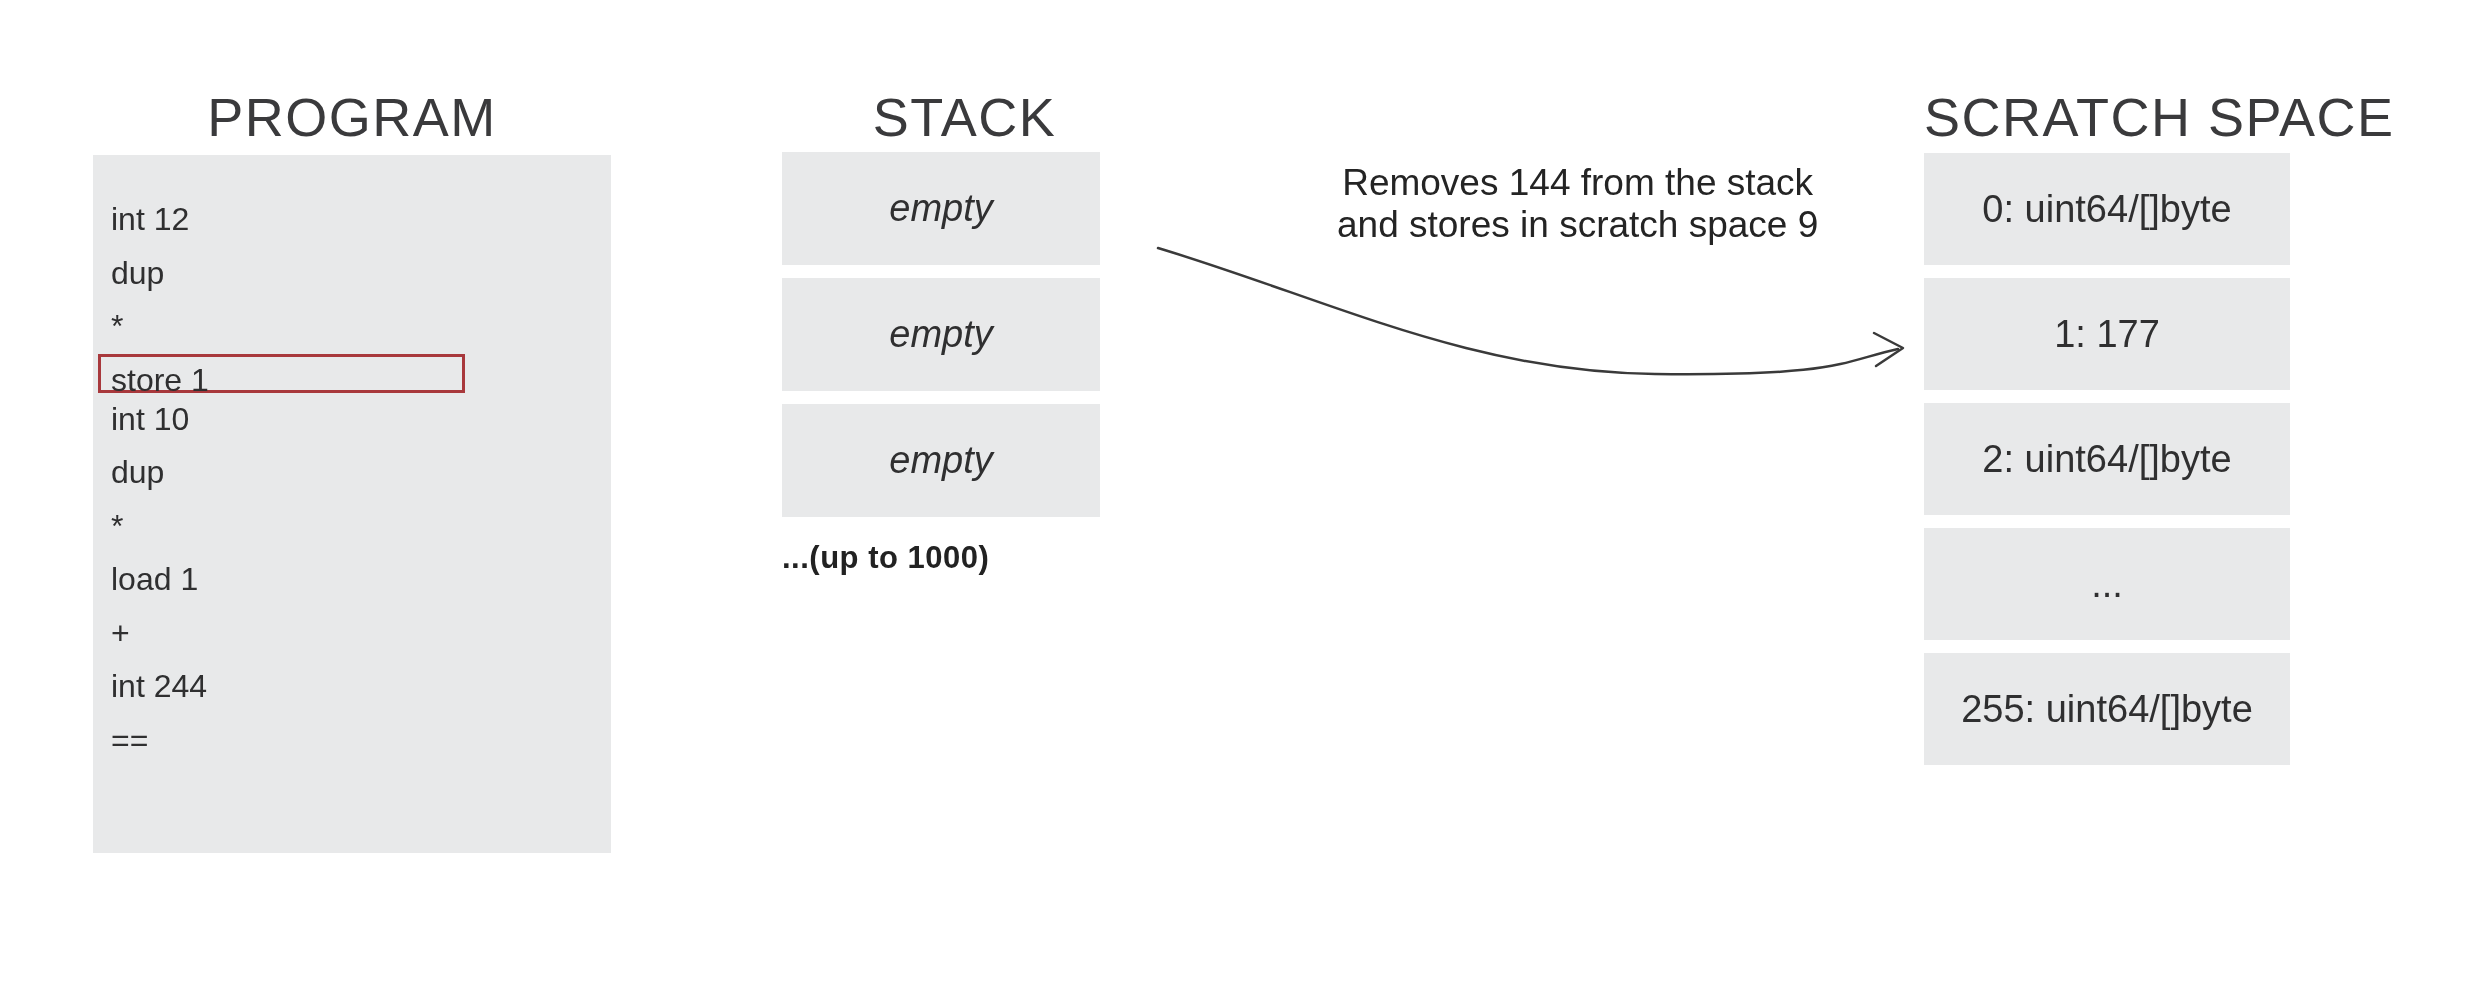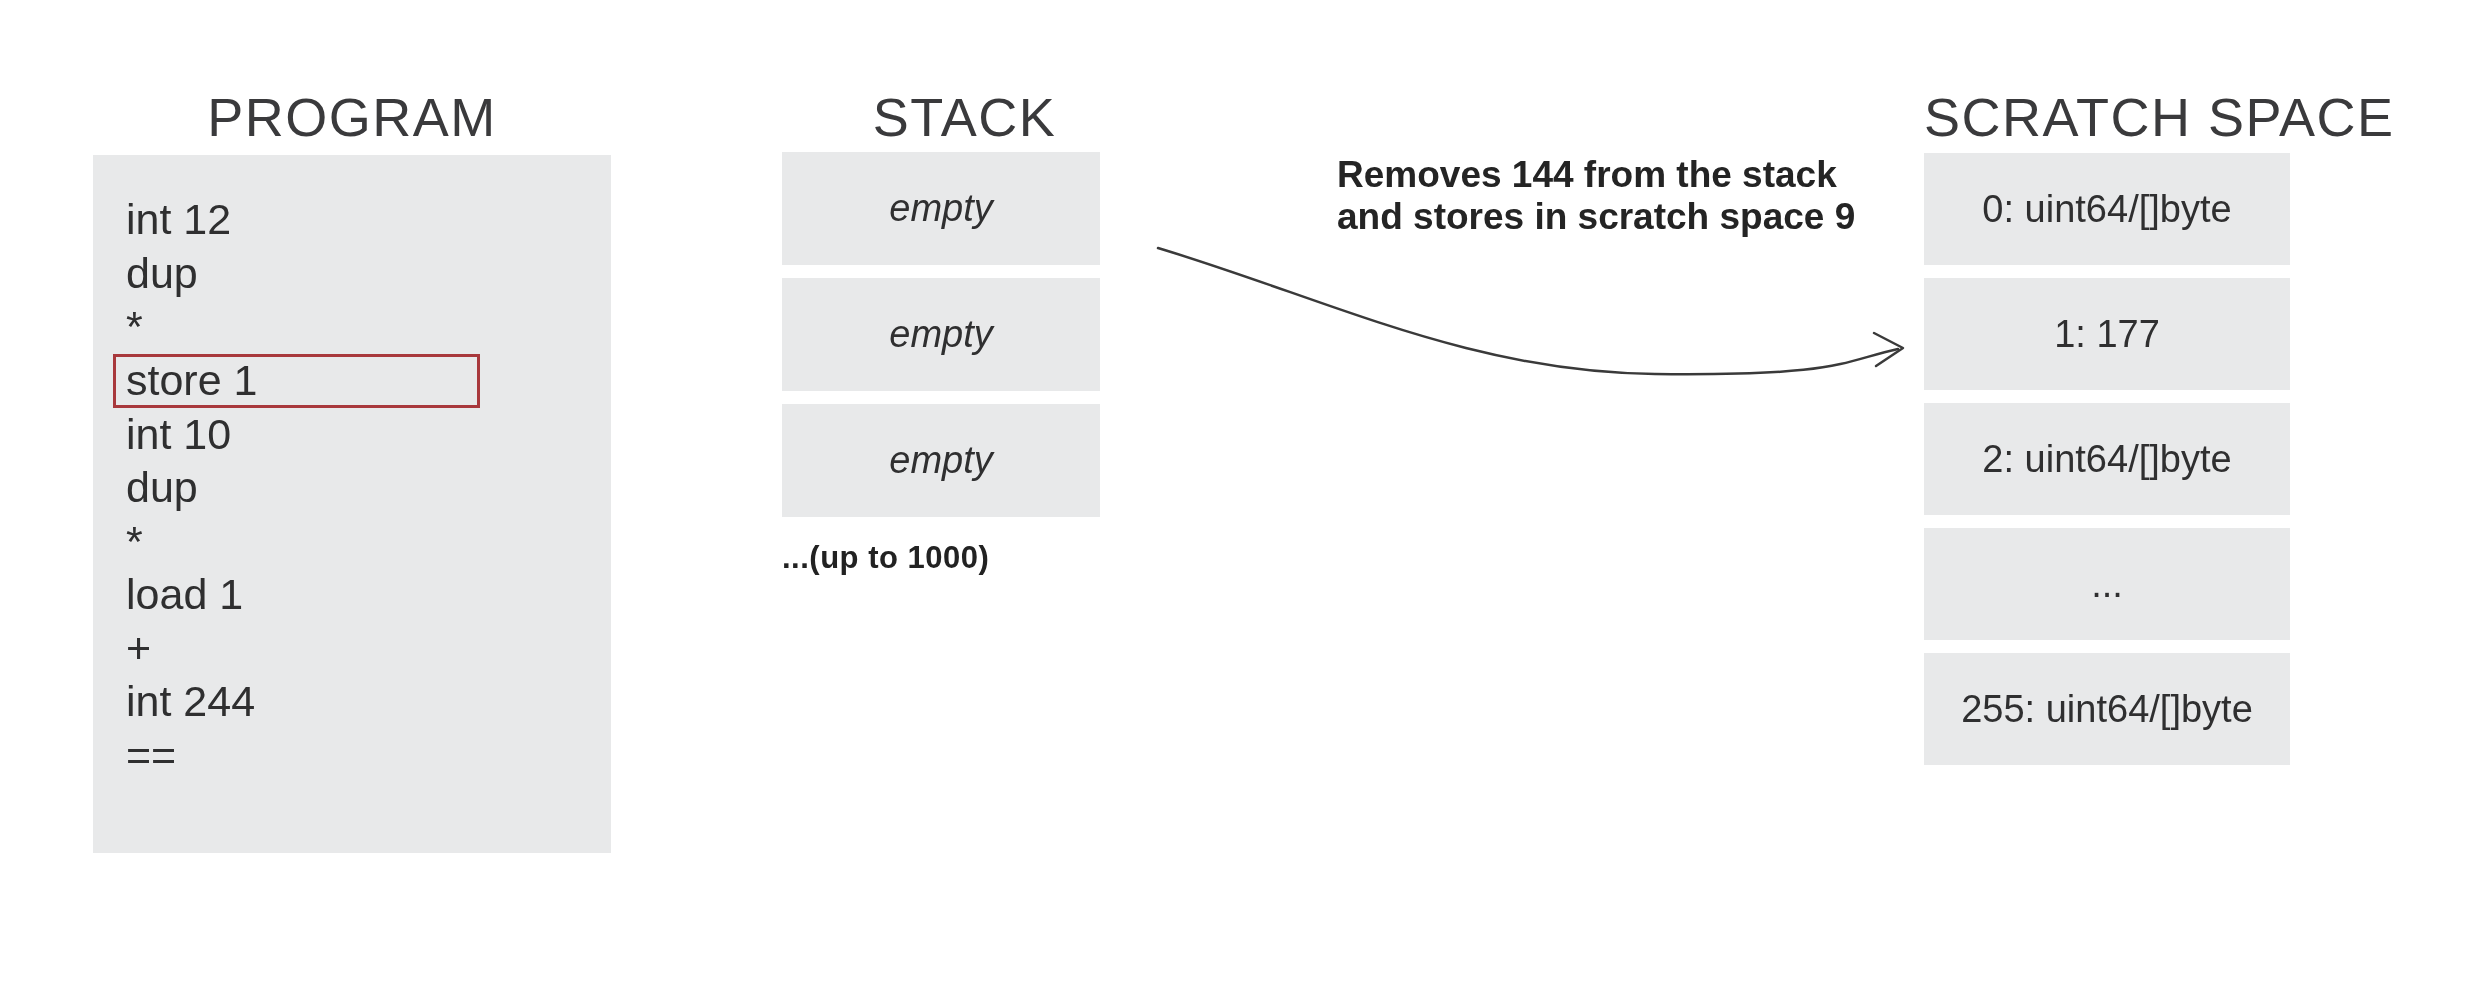--- a/index.html
+++ b/index.html
@@ -25,26 +25,26 @@
   .title-stack{left:782px;width:365px;}
   .title-scratch{left:1924px;width:366px;}
 
   
   .program-panel{
     position:absolute;left:93px;top:155px;width:518px;height:698px;
     background:var(--box_fill);
   }
   .program-lines{
     position:absolute;left:0;top:38px;right:0;
-    font-size:43px;line-height:53.5px;color:var(--text);
-    padding-left:33px;
+    font-size:32px;line-height:53.5px;color:var(--text);
+    padding-left:18px;
   }
   .pline{height:53.5px;white-space:pre;}
   .pline.highlight{
-    box-sizing:border-box;width:367px;height:54px;
+    box-sizing:border-box;width:367px;height:39px;
     margin-left:-13px;padding-left:10px;
     border:3px solid var(--highlight_border);
     line-height:46px;
   }
 
   
   .slot{
     position:absolute;background:var(--box_fill);
     display:flex;align-items:center;justify-content:center;
     font-size:38px;color:var(--text);white-space:nowrap;
@@ -60,23 +60,24 @@
   .scratch-slot.r3{top:528px;}
   .scratch-slot.r4{top:653px;}
 
   .stack-note{
     position:absolute;left:782px;width:365px;top:540px;
     text-align:left;font-size:31px;font-weight:700;color:#222;
     letter-spacing:.5px;white-space:nowrap;
   }
 
   .annotation{
-    position:absolute;left:1337px;top:154px;
-    font-size:37px;line-height:42px;font-weight:700;color:var(--annotation);
+    position:absolute;left:1337px;top:162px;
+    font-size:37px;line-height:42px;font-weight:400;color:var(--annotation);
     white-space:nowrap;
+    text-align:center;
   }
 
   .arrow-layer{position:absolute;left:0;top:0;width:2468px;height:1004px;pointer-events:none;}
 </style>
 </head>
 <body>
 
 <div class="canvas">
 
   <div class="col-title title-program">PROGRAM</div>

